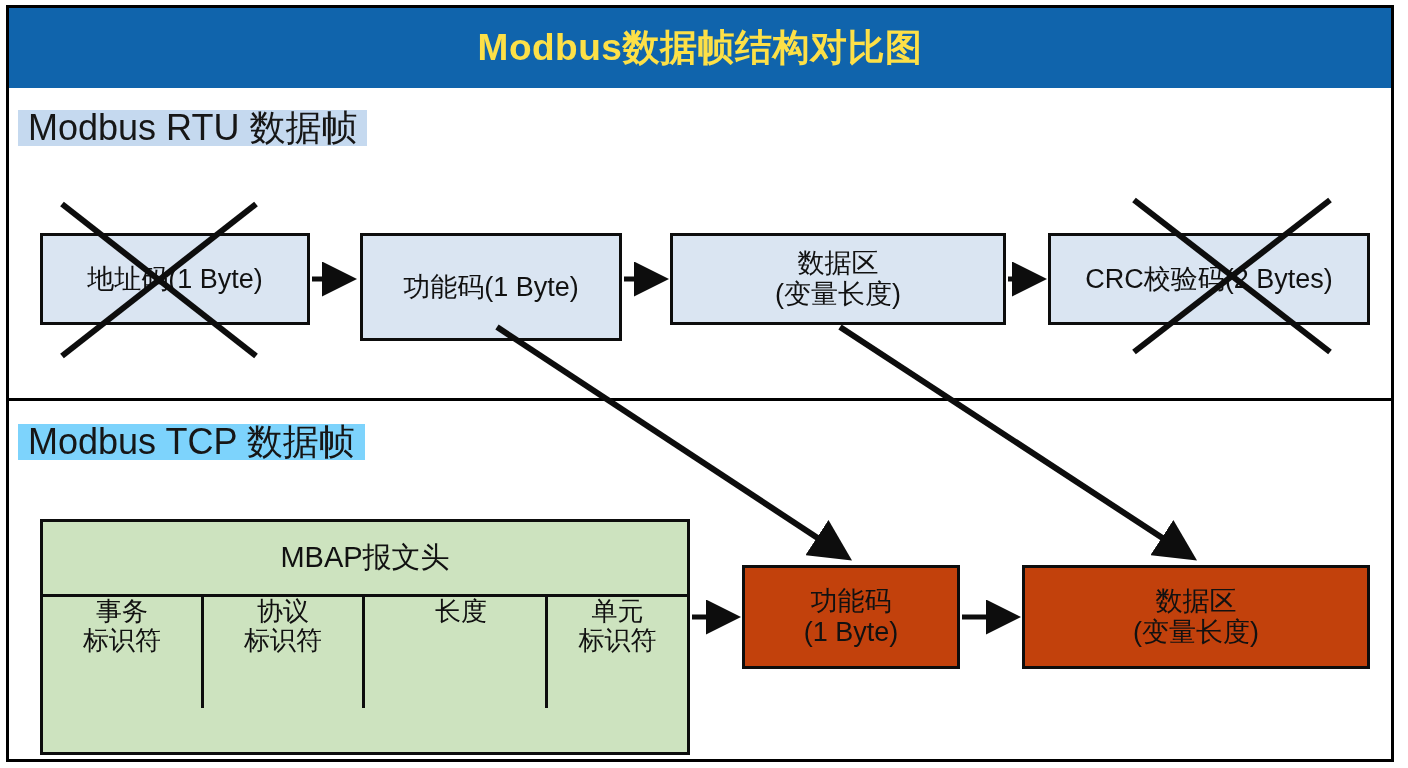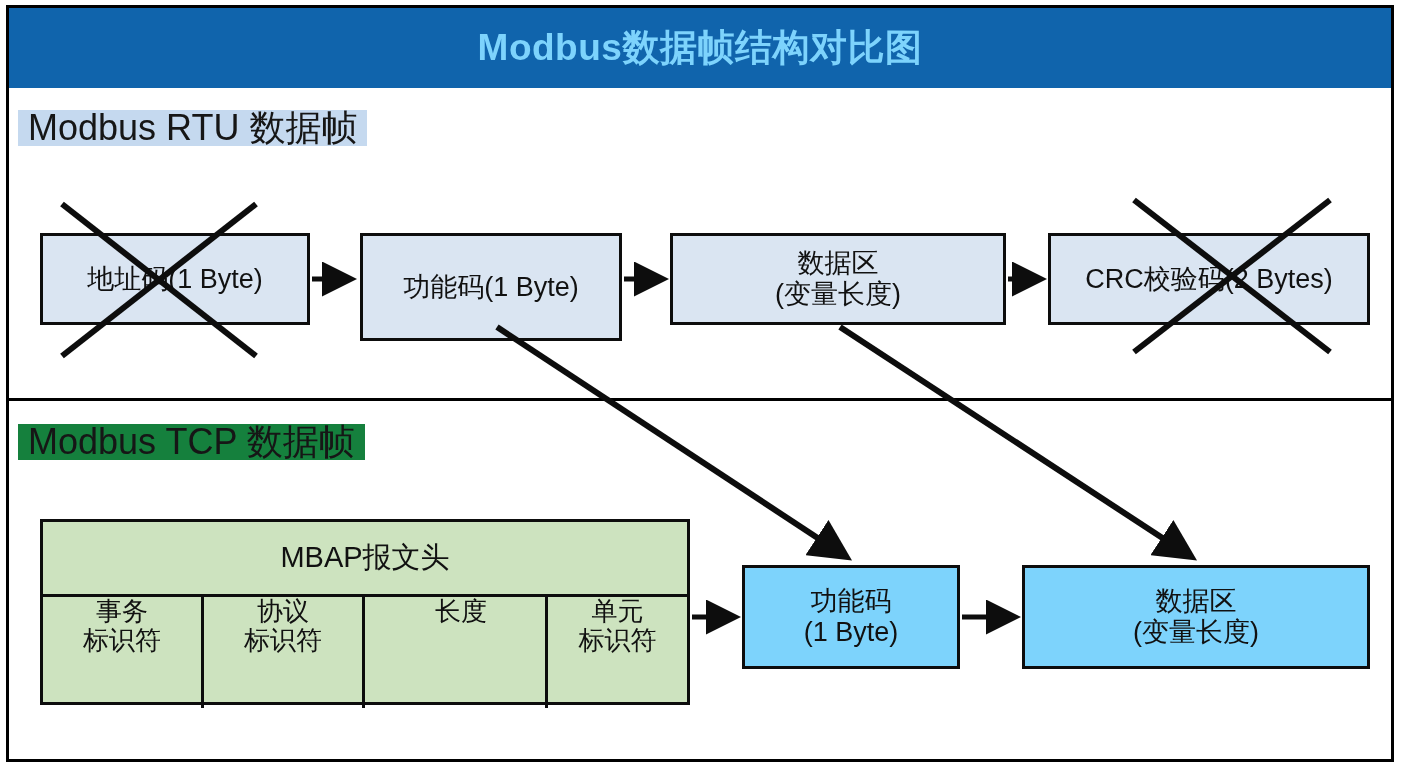--- a/index.html
+++ b/index.html
@@ -10,46 +10,46 @@
   .frame{
     position:absolute;left:6px;top:5px;width:1388px;height:757px;
     border:3px solid #000;box-sizing:border-box;background:#fff;
   }
   
   .titlebar{
     position:absolute;left:9px;top:8px;width:1382px;height:80px;
     background:#1064ac;display:flex;align-items:center;justify-content:center;
   }
   .titlebar .t{
-    color:#7dd3fc;font-size:37px;font-weight:bold;letter-spacing:.5px;
+    color:#fde047;font-size:37px;font-weight:bold;letter-spacing:.5px;
     font-family:"Liberation Sans","DejaVu Sans",sans-serif;
   }
   
   .divider{position:absolute;left:9px;top:398px;width:1382px;height:3px;background:#000;}
 
   
   .seclabel{
     position:absolute;height:36px;display:flex;align-items:center;
     padding:0 10px;font-size:36px;color:#161616;white-space:nowrap;
   }
   .seclabel.rtu{left:18px;top:110px;background:#c5d9ef;}
-  .seclabel.tcp{left:18px;top:424px;background:#15803d;}
+  .seclabel.tcp{left:18px;top:424px;background:#7dd3fc;}
 
   
   .box{
     position:absolute;box-sizing:border-box;border:3px solid #0d0d0d;
     display:flex;align-items:center;justify-content:center;text-align:center;
     font-size:27px;color:#111;line-height:1.14;
   }
   .box.blue{background:#dae5f2;}
-  .box.green{background:#7dd3fc;}
+  .box.green{background:#c2410c;}
   .box .lbl{display:block;white-space:pre-line;}
 
   
-  .mbap{position:absolute;left:40px;top:519px;width:650px;height:186px;
+  .mbap{position:absolute;left:40px;top:519px;width:650px;height:236px;
         box-sizing:border-box;border:3px solid #0d0d0d;background:#cde3bf;}
   .mbap-head{
     position:absolute;left:0;top:0;width:100%;height:75px;
     display:flex;align-items:center;justify-content:center;
     font-size:29px;color:#111;border-bottom:3px solid #0d0d0d;box-sizing:border-box;
   }
   .mbap-row{position:absolute;left:0;top:75px;width:100%;height:111px;display:flex;}
   .mbap-cell{
     box-sizing:border-box;display:flex;align-items:flex-start;justify-content:center;
     text-align:center;font-size:26px;color:#111;line-height:1.12;

